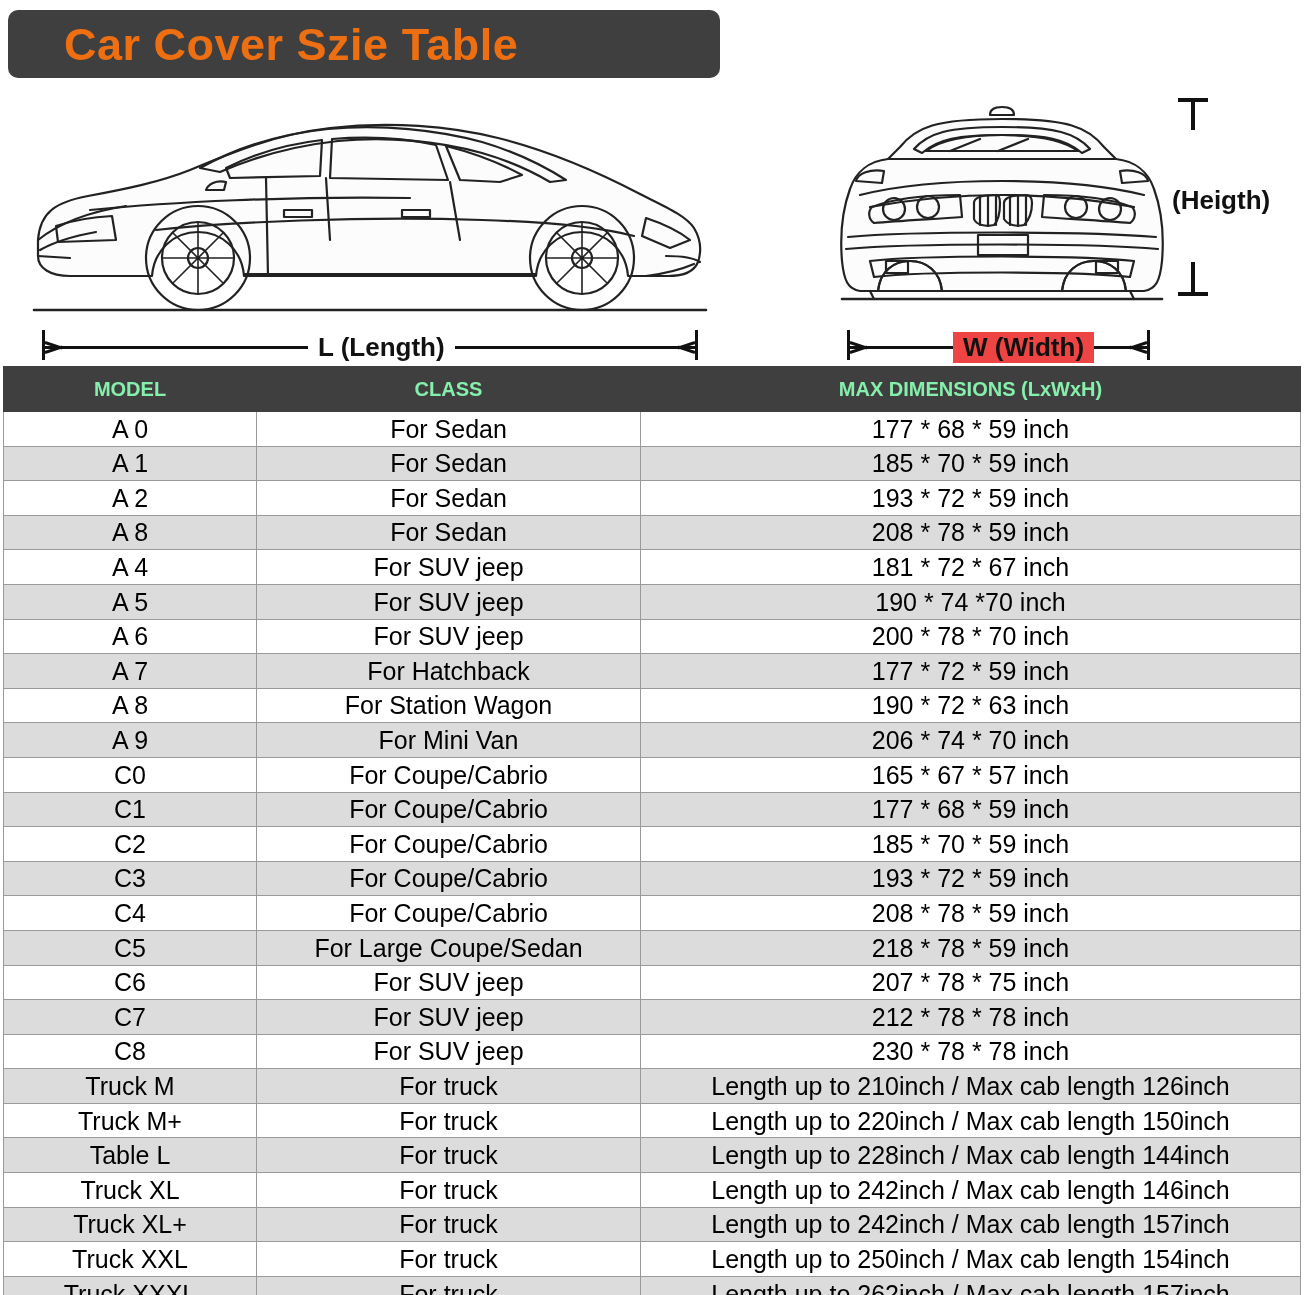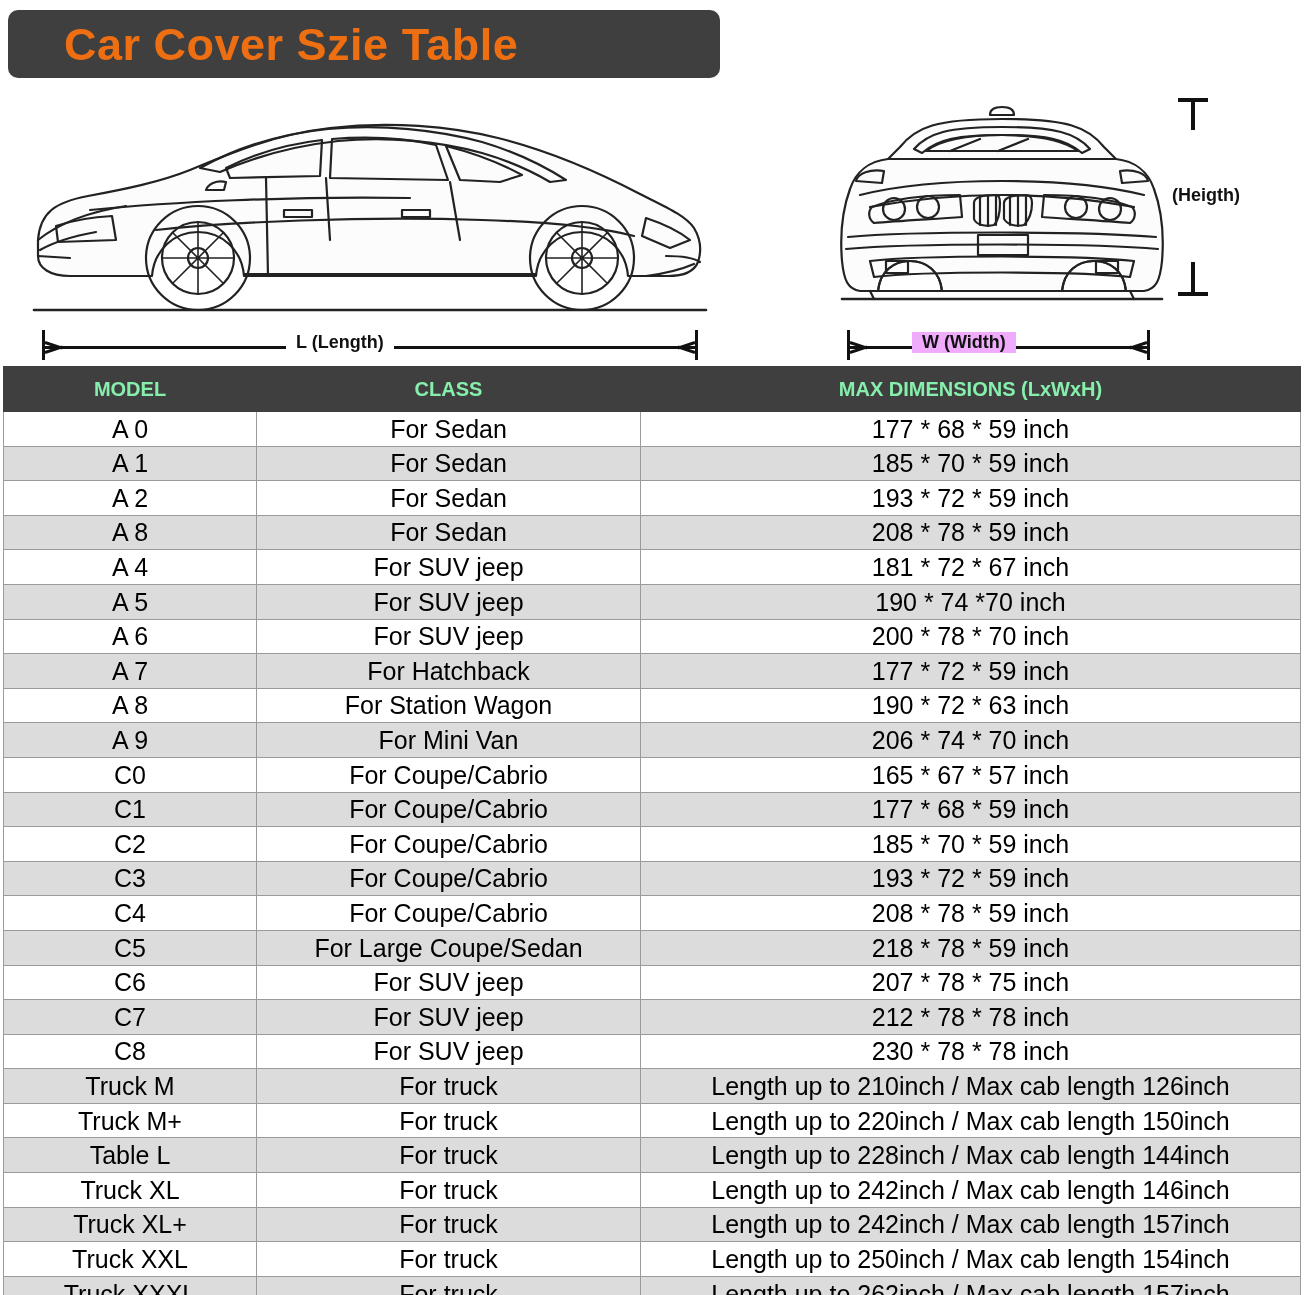--- a/index.html
+++ b/index.html
@@ -65,21 +65,21 @@
     height: 240px;
   }
 
   
   .dimline {
     position: absolute;
     background: #111;
   }
   .len-label {
     position: absolute;
-    font-size: 18px;
+    font-size: 26px;
     font-weight: bold;
     color: #111;
     white-space: nowrap;
   }
 
   
   .table-wrap {
     position: absolute;
     left: 0;
     top: 366px;
@@ -242,30 +242,30 @@
       </g>
     </svg>
 
     <div class="dimline" style="left:42px; top:266px; width:656px; height:3px;"></div>
     <div class="dimline" style="left:42px; top:250px; width:3px; height:30px;"></div>
     <div class="dimline" style="left:695px; top:250px; width:3px; height:30px;"></div>
     <div class="dimline" style="left:45px; top:261px; width:18px; height:3px; transform:rotate(18deg); transform-origin:left center;"></div>
     <div class="dimline" style="left:45px; top:271px; width:18px; height:3px; transform:rotate(-18deg); transform-origin:left center;"></div>
     <div class="dimline" style="left:677px; top:261px; width:18px; height:3px; transform:rotate(-18deg); transform-origin:right center;"></div>
     <div class="dimline" style="left:677px; top:271px; width:18px; height:3px; transform:rotate(18deg); transform-origin:right center;"></div>
-    <div class="len-label" style="left:286px; top:252px; background:#fff; padding:0 10px;">L (Length)</div>
+    <div class="len-label" style="left:308px; top:252px; background:#fff; padding:0 10px;">L (Length)</div>
 
     <div class="dimline" style="left:847px; top:266px; width:303px; height:3px;"></div>
     <div class="dimline" style="left:847px; top:250px; width:3px; height:30px;"></div>
     <div class="dimline" style="left:1147px; top:250px; width:3px; height:30px;"></div>
     <div class="dimline" style="left:850px; top:261px; width:18px; height:3px; transform:rotate(18deg); transform-origin:left center;"></div>
     <div class="dimline" style="left:850px; top:271px; width:18px; height:3px; transform:rotate(-18deg); transform-origin:left center;"></div>
     <div class="dimline" style="left:1129px; top:261px; width:18px; height:3px; transform:rotate(-18deg); transform-origin:right center;"></div>
     <div class="dimline" style="left:1129px; top:271px; width:18px; height:3px; transform:rotate(18deg); transform-origin:right center;"></div>
-    <div class="len-label" style="left:912px; top:252px; background:#f0abfc; padding:0 10px;">W (Width)</div>
+    <div class="len-label" style="left:953px; top:252px; background:#ef4444; padding:0 10px;">W (Width)</div>
 
     <div class="dimline" style="left:1178px; top:18px; width:30px; height:4px;"></div>
     <div class="dimline" style="left:1191px; top:18px; width:4px; height:32px;"></div>
     <div class="dimline" style="left:1178px; top:212px; width:30px; height:4px;"></div>
     <div class="dimline" style="left:1191px; top:182px; width:4px; height:32px;"></div>
     <div class="len-label" style="left:1172px; top:105px;">(Heigth)</div>
   </div>
 
   <div class="table-wrap">
     <table class="sizetable">

